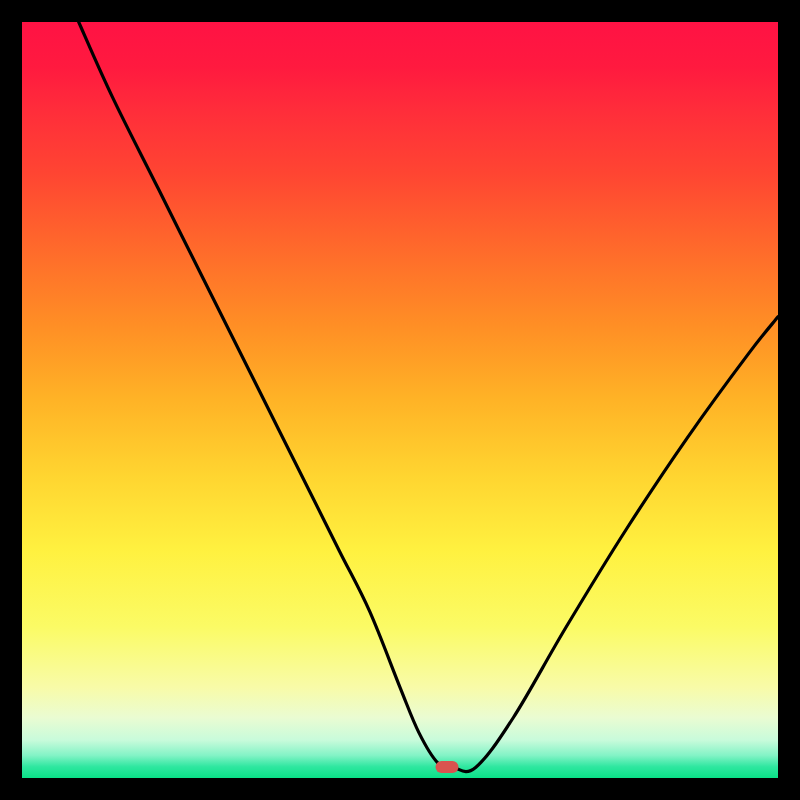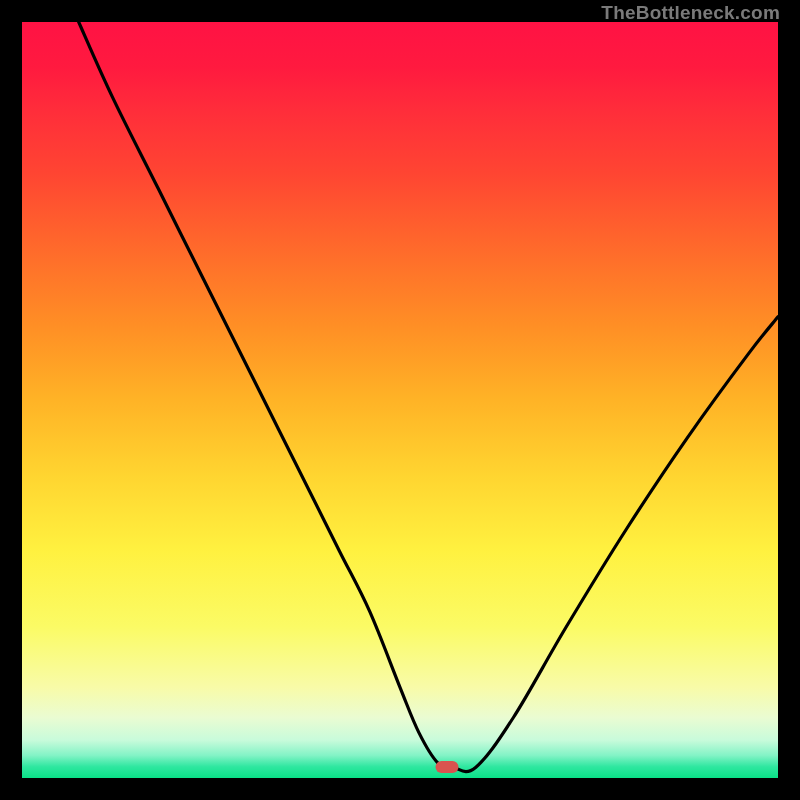--- a/index.html
+++ b/index.html
@@ -66,21 +66,20 @@
     width: 23px;
     height: 12px;
     border-radius: 6px;
     transform: translate(-50%, -50%);
   }
 </style>
 </head>
 <body>
 
 <div class="frame">
-  <div class="watermark">TheBottleneck.com</div>
 
   <div class="plot">
     <svg class="curve" viewBox="0 0 756 756" preserveAspectRatio="none">
       <path d="M 56.7 0.0 C 62.8 13.6, 76.4 45.7, 90.7 75.6 C 105.0 105.5, 119.8 133.7, 136.1 166.3 C 152.4 199.0, 165.1 224.4, 181.4 257.0 C 197.8 289.7, 213.2 320.5, 226.8 347.8 C 240.4 375.0, 246.2 386.5, 257.0 408.2 C 267.9 430.0, 276.4 446.9, 287.3 468.7 C 298.2 490.5, 306.6 507.4, 317.5 529.2 C 328.4 551.0, 336.9 565.2, 347.8 589.7 C 358.6 614.2, 369.2 643.5, 378.0 665.3 C 386.8 687.1, 390.1 697.0, 396.9 710.6 C 403.7 724.2, 409.7 734.6, 415.8 740.9 C 421.9 747.1, 424.1 744.6, 430.9 745.4 C 437.7 746.2, 442.7 754.4, 453.6 745.4 C 464.5 736.4, 475.1 720.8, 491.4 695.5 C 507.7 670.2, 523.9 638.8, 544.3 604.8 C 564.7 570.8, 583.0 540.5, 604.8 506.5 C 626.6 472.5, 643.5 447.1, 665.3 415.8 C 687.1 384.5, 709.4 354.4, 725.8 332.6 C 742.1 310.9, 750.6 301.6, 756.0 294.8" fill="none" stroke="#000000" stroke-width="3.2" stroke-linecap="round" stroke-linejoin="round"></path>
     </svg>
     <div class="marker" style="left: 424.872px; top: 745.416px; background: rgb(217, 83, 79);"></div>
   </div>
 </div>
 
 </body></html>

